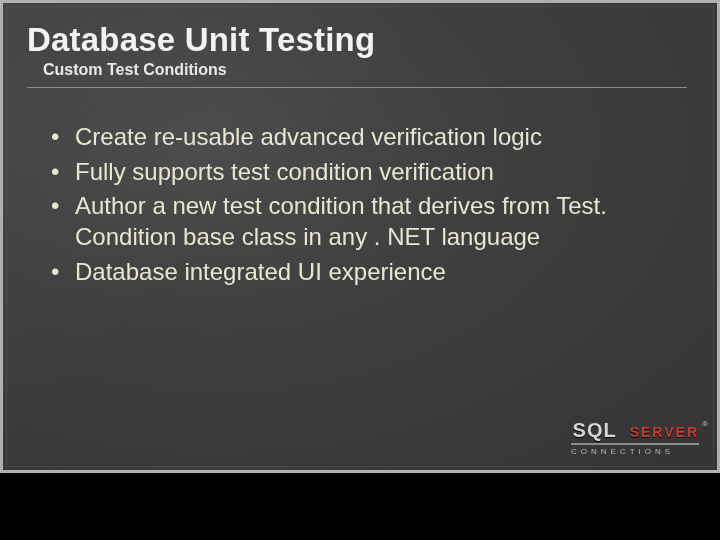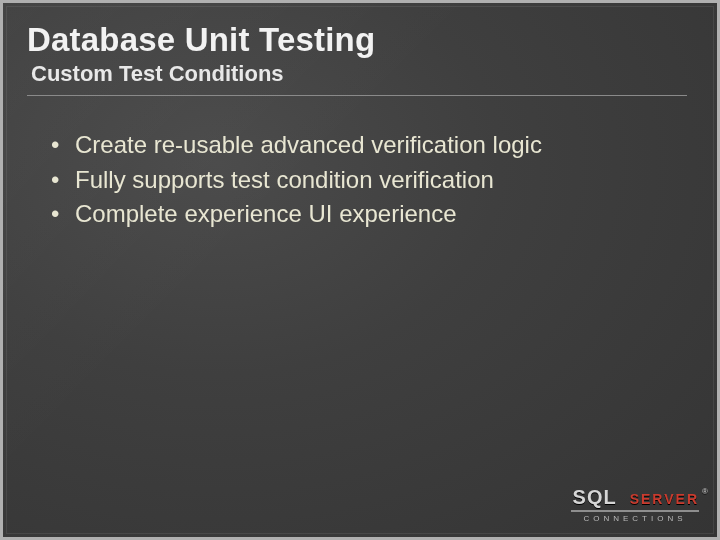--- a/index.html
+++ b/index.html
@@ -7,21 +7,21 @@
     padding: 0;
     width: 720px;
     height: 540px;
     overflow: hidden;
     font-family: Arial, Helvetica, sans-serif;
     background: #000;
   }
   .slide {
     position: relative;
     width: 720px;
-    height: 540px;
+    height: 473px;
     box-sizing: border-box;
     background:
       linear-gradient(135deg, rgba(255,255,255,0.03) 0%, rgba(255,255,255,0) 40%),
       radial-gradient(ellipse at 30% 30%, #4b4b4b 0%, #3f3f3f 40%, #343434 100%);
     border: 3px solid #b0b0b0;
     padding: 18px 10px 28px 24px;
     color: #e6e6d0;
   }
   .slide::after{
     content:"";
@@ -31,24 +31,24 @@
     pointer-events:none;
   }
   .title {
     font-size: 33px;
     font-weight: bold;
     color: #f2f2f2;
     margin: 0 0 2px 0;
     letter-spacing: 0.2px;
   }
   .subtitle {
-    font-size: 22px;
+    font-size: 16px;
     font-weight: bold;
     color: #e8e8e8;
-    margin: 0 0 8px 4px;
+    margin: 0 0 8px 16px;
   }
   .rule {
     border: none;
     border-top: 1px solid #8a8a8a;
     margin: 4px 0 34px 0;
     width: 660px;
   }
   ul.bullets {
     margin: 4px;
     padding: 0 30px 0 20px;
@@ -67,21 +67,21 @@
     position: absolute;
     left: 0;
     top: 0;
     color: #e8e6d2;
     font-size: 24px;
   }
   .logo {
     position: absolute;
     right: 18px;
     bottom: 14px;
-    text-align: center;
+    text-align: left;
     line-height: 1;
     color: #cfcfcf;
   }
   .logo .line1 { display:flex; align-items:baseline; justify-content:flex-end; }
   .logo .sql {
     font-family: "Arial Black", Arial, sans-serif;
     font-weight: 900;
     font-size: 20px;
     letter-spacing: 1px;
     color: #d6d6d6;
@@ -120,21 +120,22 @@
 </head>
 <body>
 
 <div class="slide">
   <h1 class="title">Database Unit Testing</h1>
   <h2 class="subtitle">Custom Test Conditions</h2>
   <hr class="rule">
   <ul class="bullets">
     <li>Create re-usable advanced verification logic</li>
     <li>Fully supports test condition verification</li>
-    <li>Complete experience UI experience</li>
+    <li>Author a new test condition that derives from Test. Condition base class in any . NET language</li>
+    <li>Database integrated UI experience</li>
   </ul>
 
   <div class="logo">
     <div class="line1">
       <span class="sql">SQL</span>
       <span class="server">
         <span>SERVER</span>
         <span class="reg">®</span>
       </span>
     </div>

